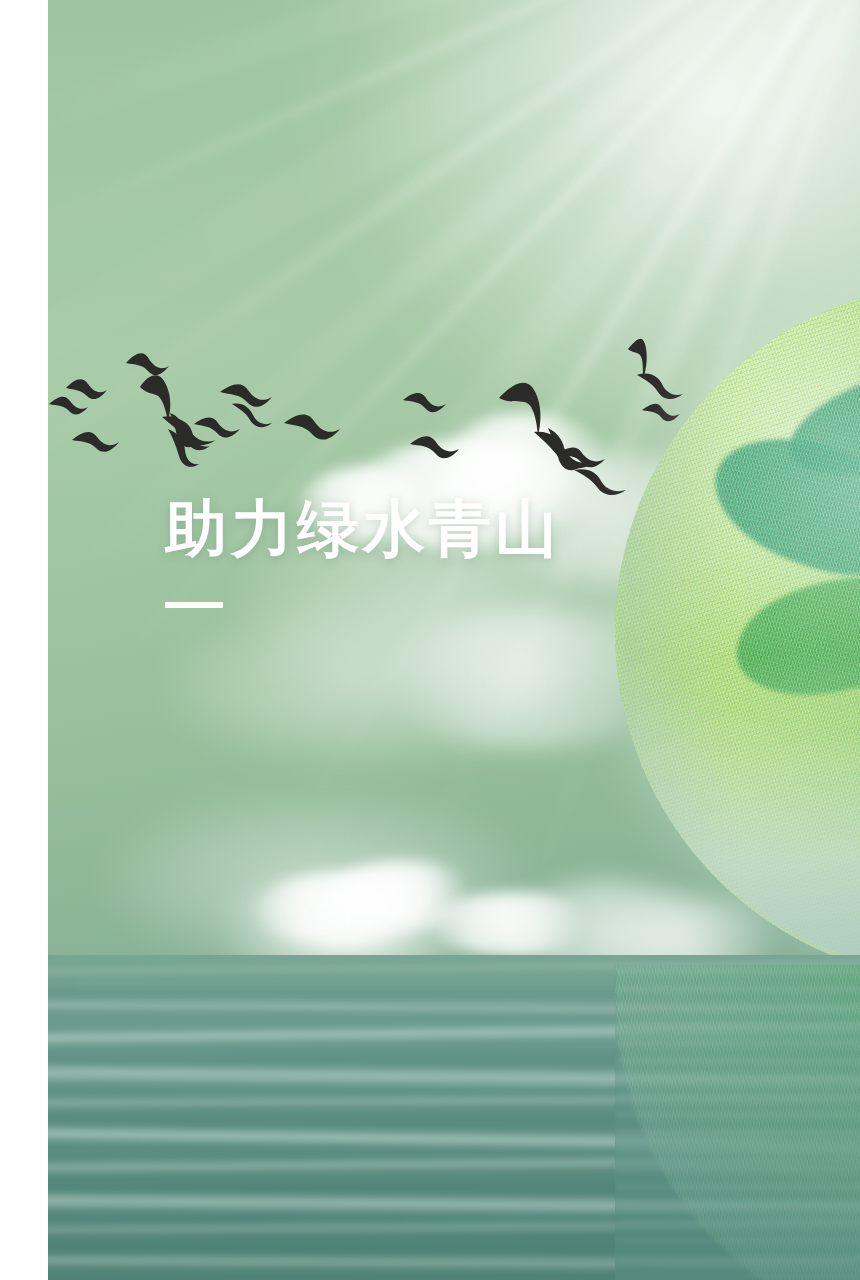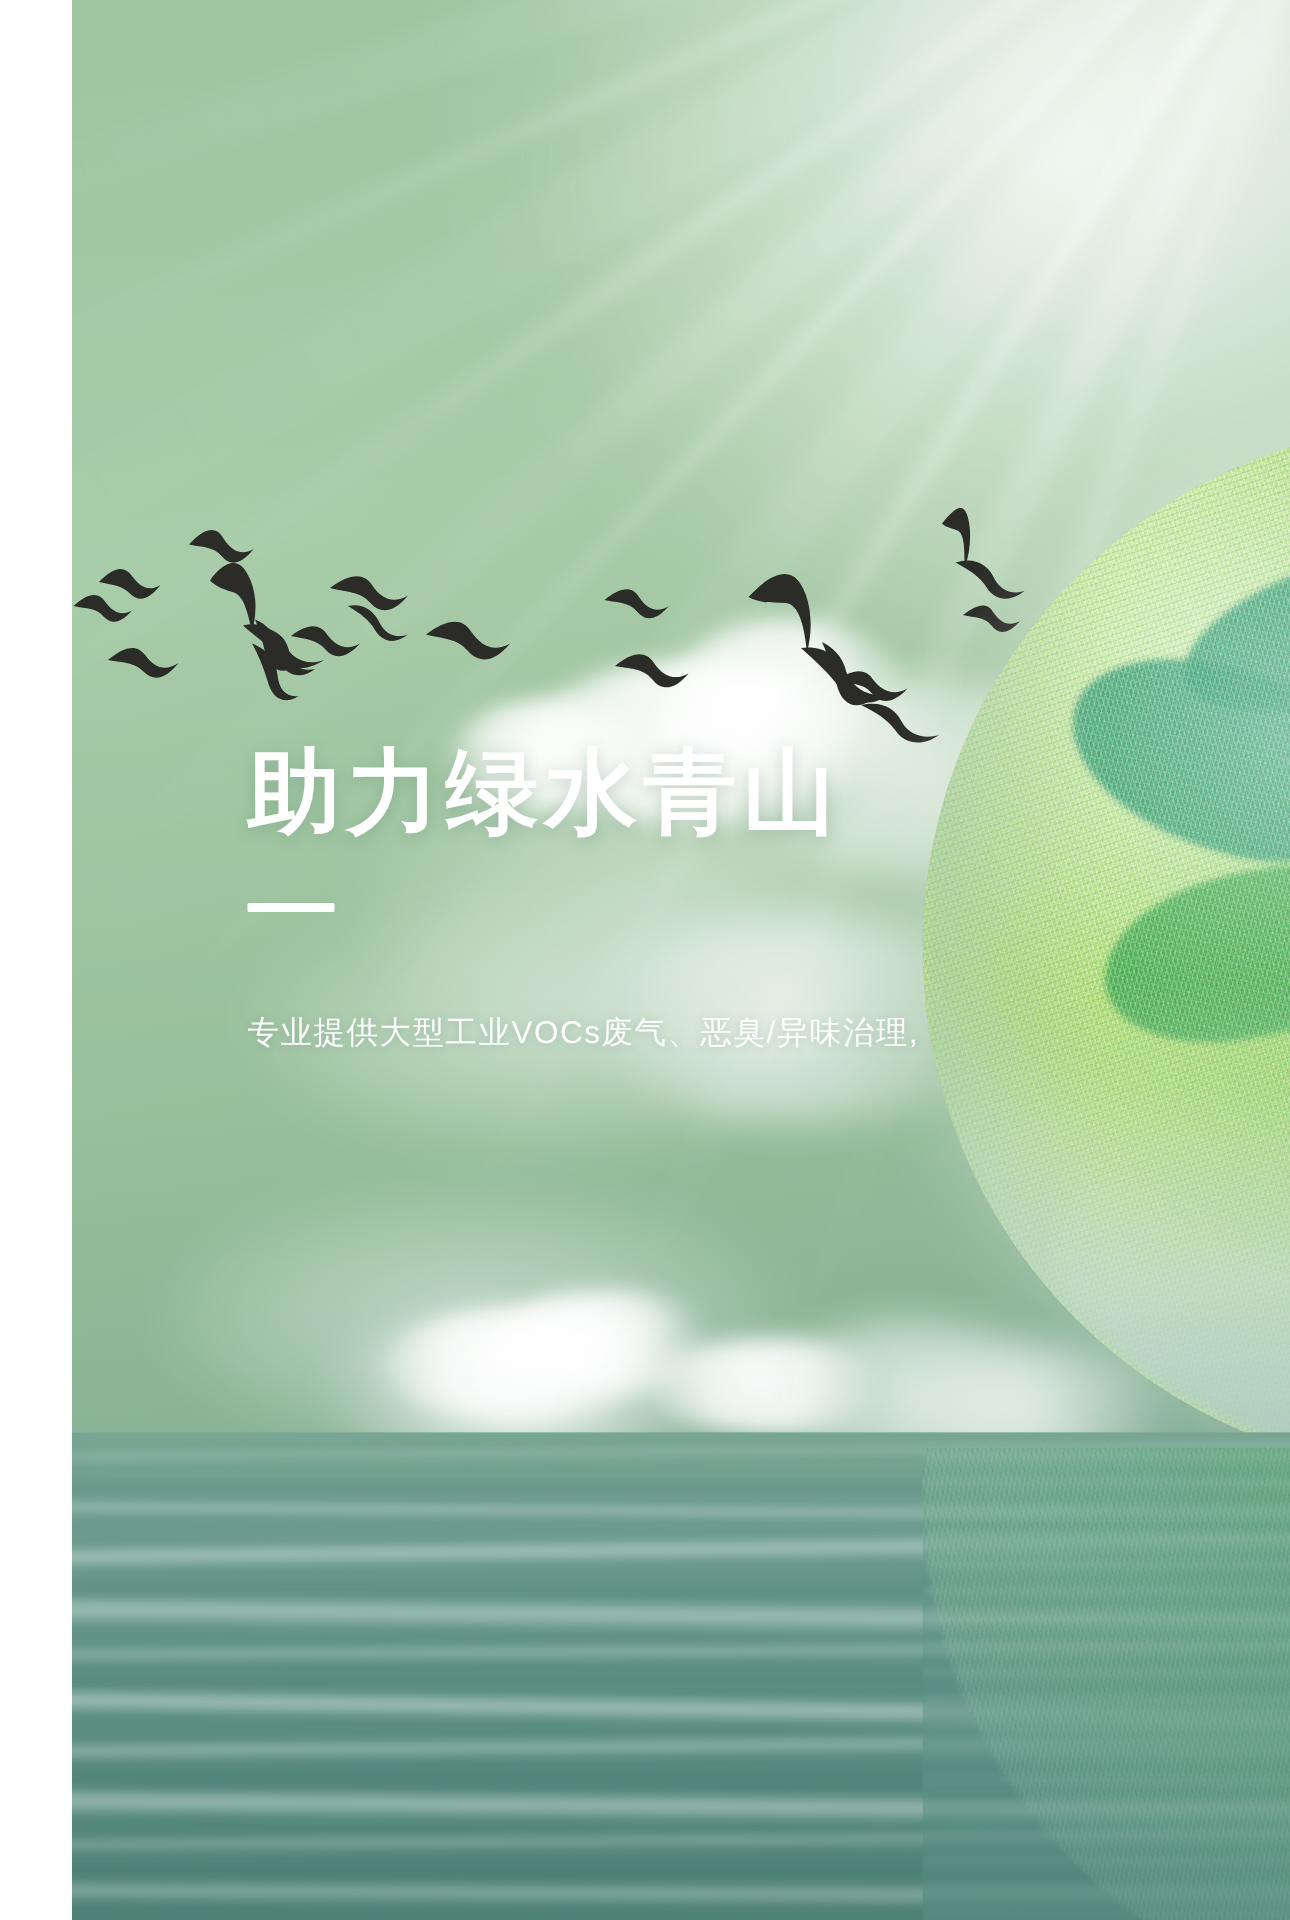--- a/index.html
+++ b/index.html
@@ -337,16 +337,15 @@
   <div class="reflect">
     <div class="reflect-inner"></div>
     <div class="reflect-grass"></div>
     <div class="reflect-ripples"></div>
     <div class="reflect-tint"></div>
   </div>
 
   <div class="copy">
     <div class="headline">助力绿水青山</div>
     <div class="divider"></div>
-    <div class="sub">专业提供大型工业VOCs废气、恶臭/异味治理,</div>
   </div>
 
 </div>
 
 </body></html>

